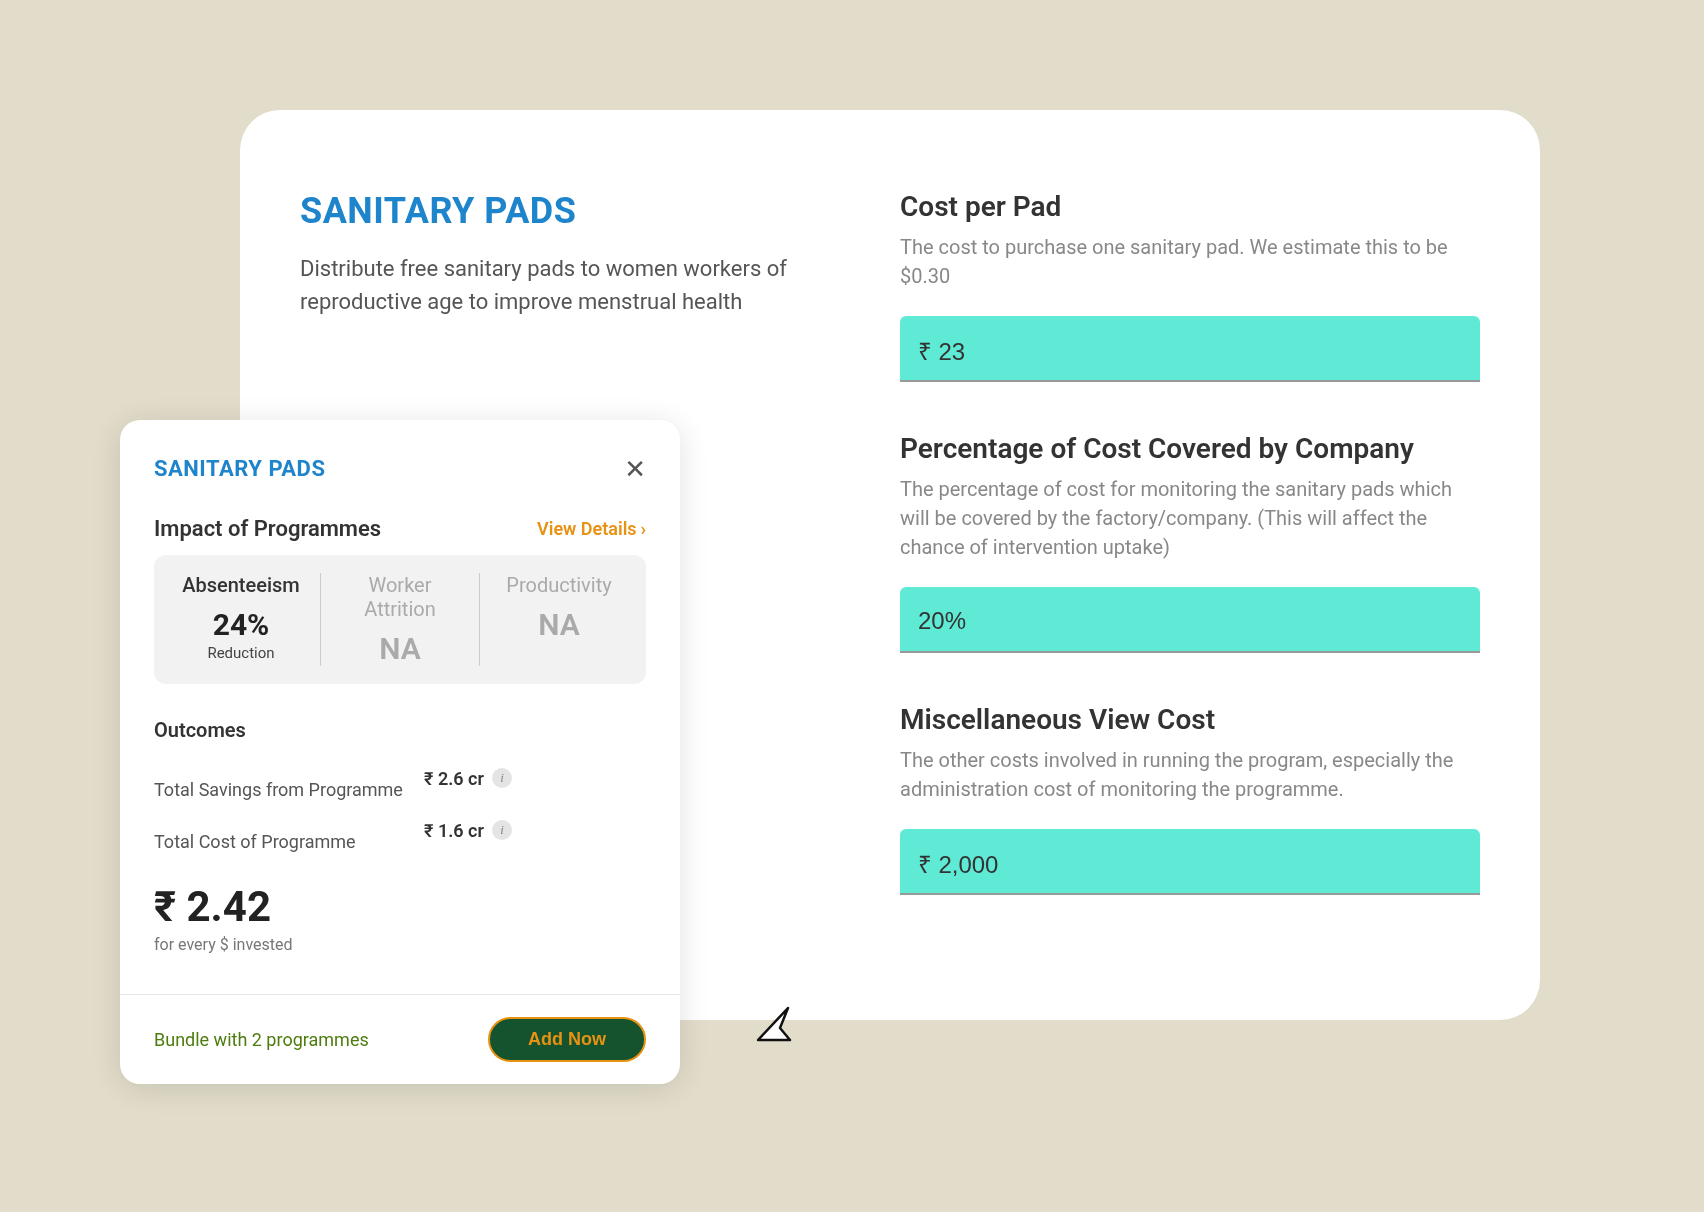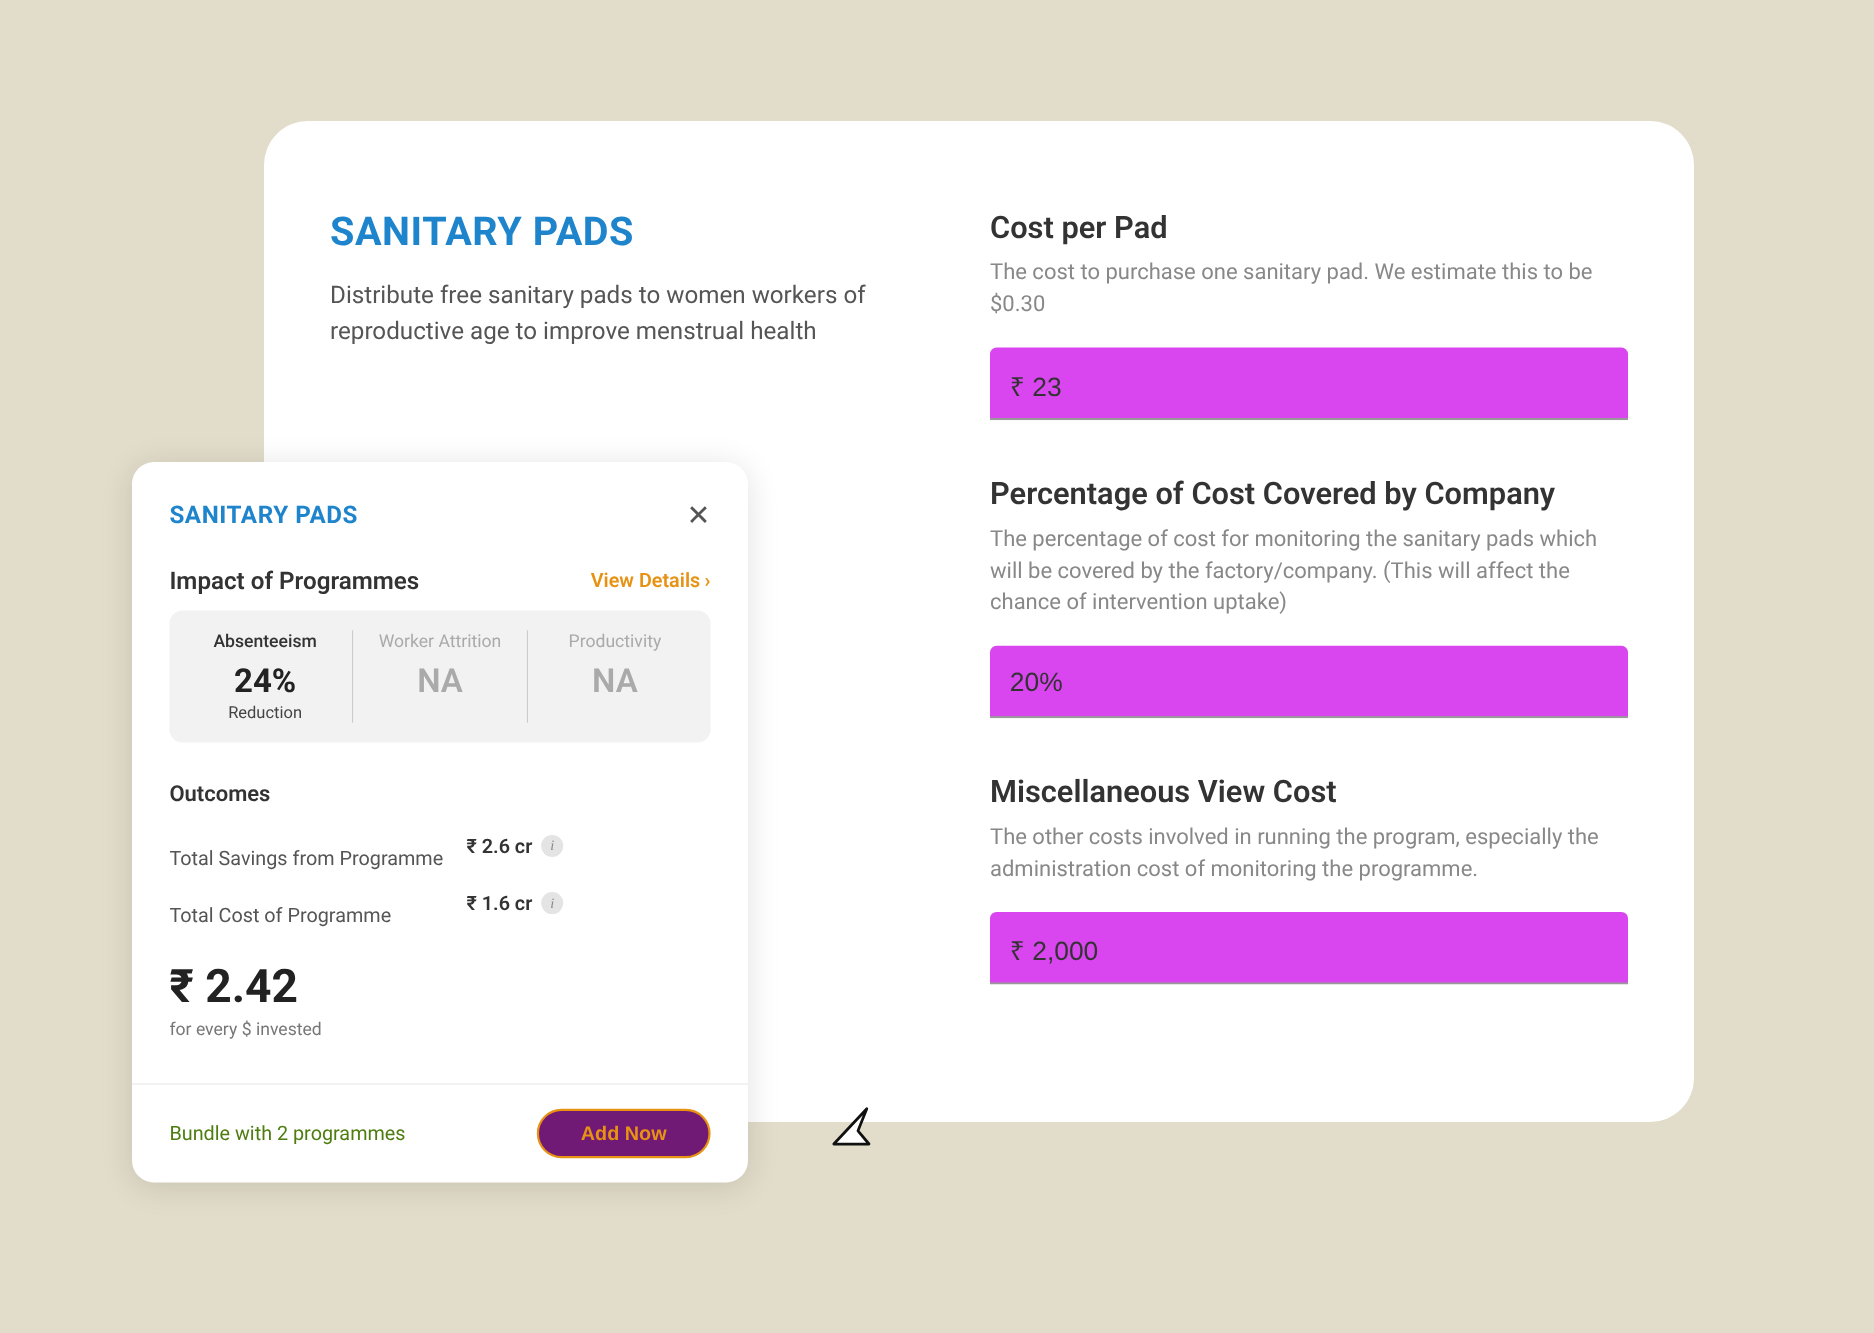--- a/index.html
+++ b/index.html
@@ -50,21 +50,21 @@
     margin-bottom: 10px;
   }
   .field-help {
     color: #888;
     font-size: 20px;
     line-height: 1.45;
     margin-bottom: 25px;
   }
   .field-input {
     width: 100%;
-    background: #d946ef;
+    background: #5eead4;
     border: none;
     border-bottom: 2px solid #999;
     border-radius: 6px 6px 0 0;
     padding: 20px 18px 16px 18px;
     font-size: 24px;
     color: #333;
     outline: none;
   }
   .popup-card {
     position: absolute;
@@ -126,21 +126,21 @@
   }
   .metric {
     flex: 1;
     text-align: center;
     padding: 0 12px;
   }
   .metric:not(:last-child) {
     border-right: 1px solid #ccc;
   }
   .metric-label {
-    font-size: 16px;
+    font-size: 20px;
     margin-bottom: 10px;
   }
   .metric-label.active { color: #333; font-weight: 500; }
   .metric-label.inactive { color: #aaa; }
   .metric-value {
     font-size: 30px;
     font-weight: 700;
   }
   .metric-value.active { color: #222; }
   .metric-value.inactive { color: #aaa; font-weight: 600; }
@@ -201,21 +201,21 @@
     display: flex;
     justify-content: space-between;
     align-items: center;
   }
   .bundle-text {
     color: #4d7c0f;
     font-size: 18px;
   }
   .add-now-btn {
     border: 2px solid #e79213;
-    background: #701a75;
+    background: #14532d;
     color: #e79213;
     font-weight: 700;
     font-size: 18px;
     padding: 10px 38px;
     border-radius: 28px;
     cursor: pointer;
   }
   .cursor-arrow {
     position: absolute;
     left: 750px;

